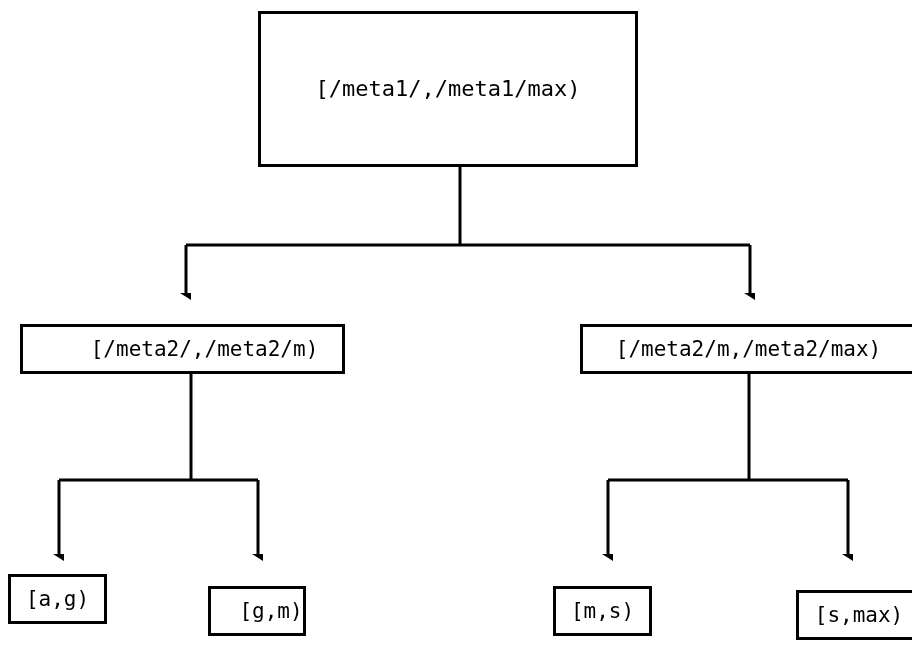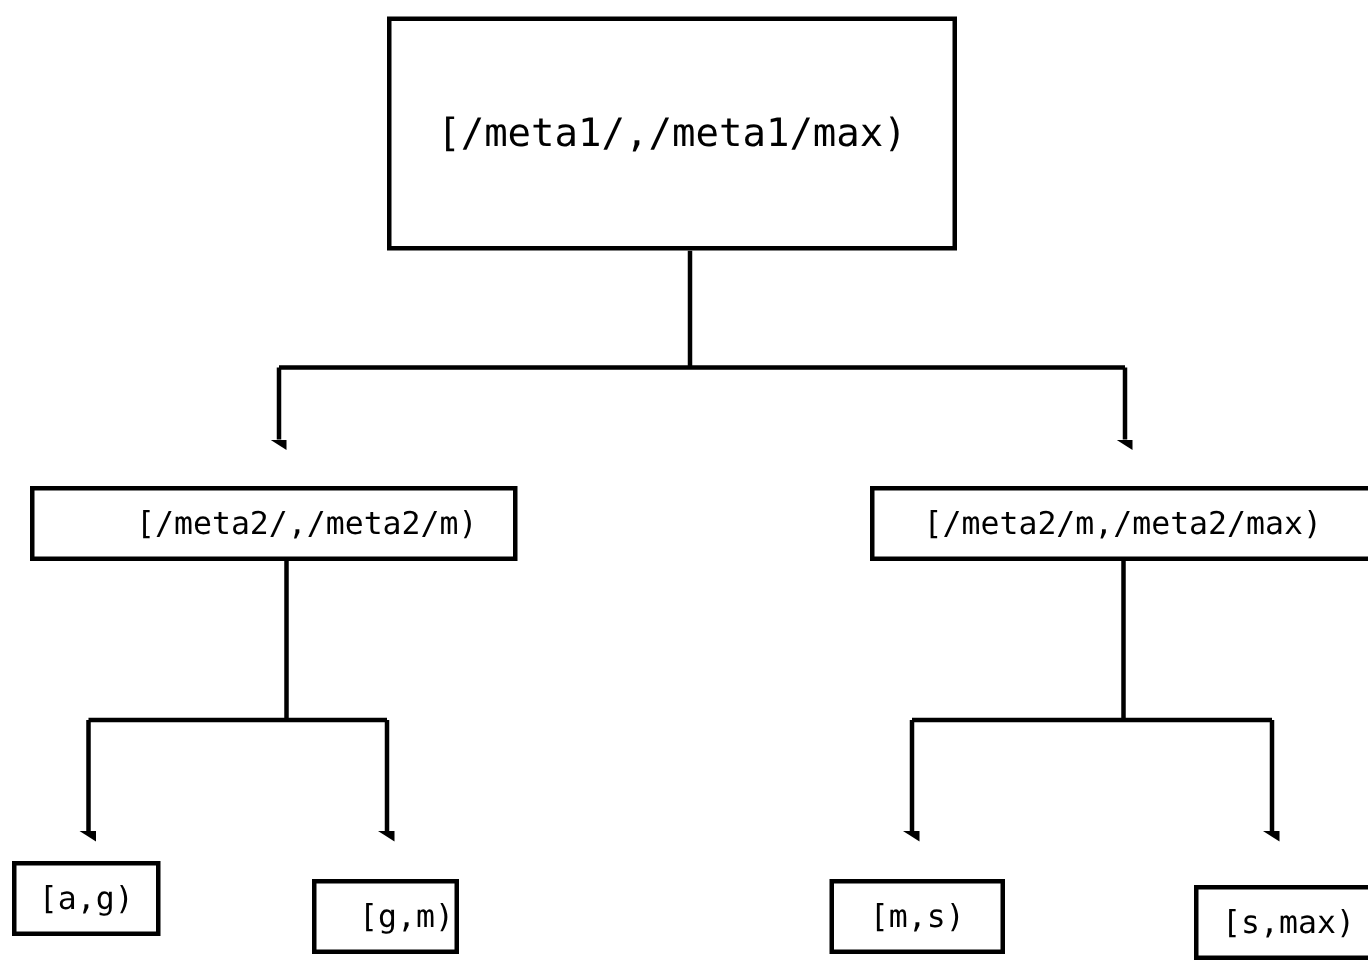--- a/index.html
+++ b/index.html
@@ -45,21 +45,21 @@
     white-space: pre;
     line-height: 1;
   }
   
   #node-root {
     left: 258px;
     top: 11px;
     width: 380px;
     height: 156px;
   }
-  #node-root .node-label { font-size: 26px; }
+  #node-root .node-label { font-size: 22px; }
   
   #node-meta2-low {
     left: 20px;
     top: 324px;
     width: 325px;
     height: 50px;
     padding-left: 44px;
   }
   #node-meta2-high {
     left: 580px;
@@ -79,21 +79,21 @@
   #node-leaf-gm {
     left: 208px;
     top: 586px;
     width: 98px;
     height: 50px;
     padding-left: 28px;
   }
   #node-leaf-ms {
     left: 553px;
     top: 586px;
-    width: 117px;
+    width: 99px;
     height: 50px;
   }
   #node-leaf-smax {
     left: 777px;
     top: 590px;
     width: 126px;
     height: 50px;
     margin-left: 19px;
   }
   #node-leaf-ag .node-label,

